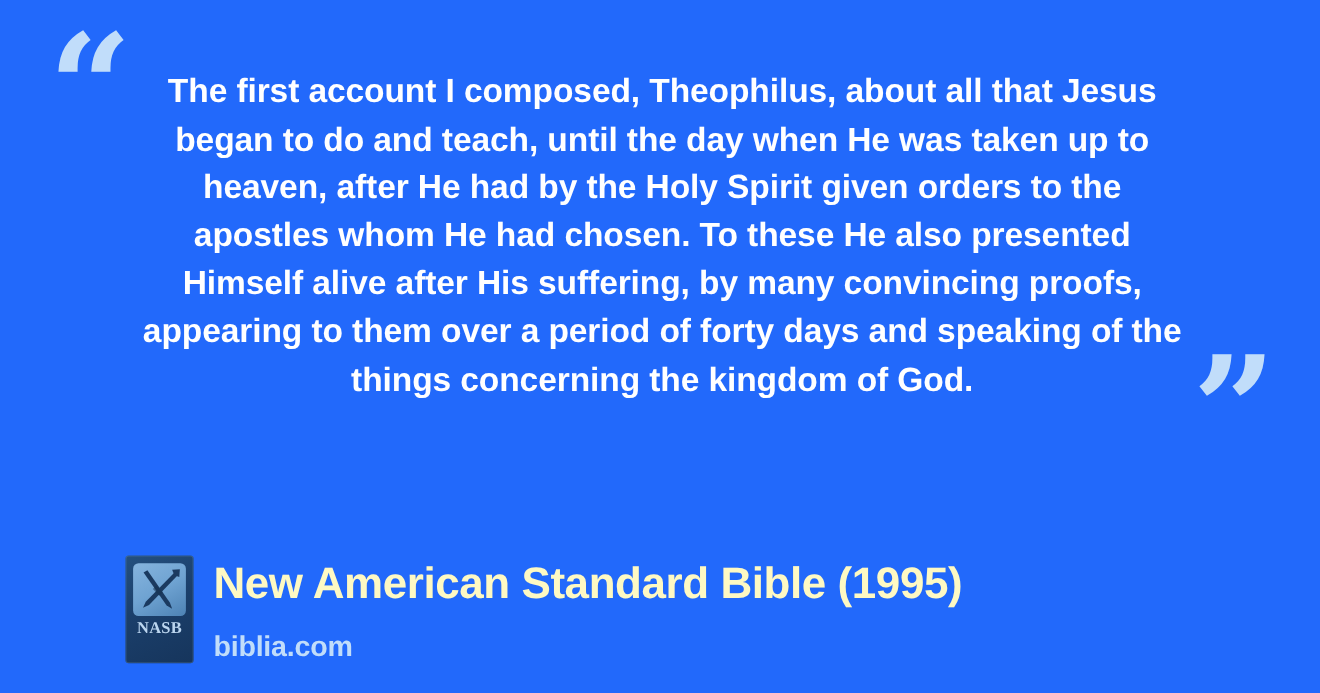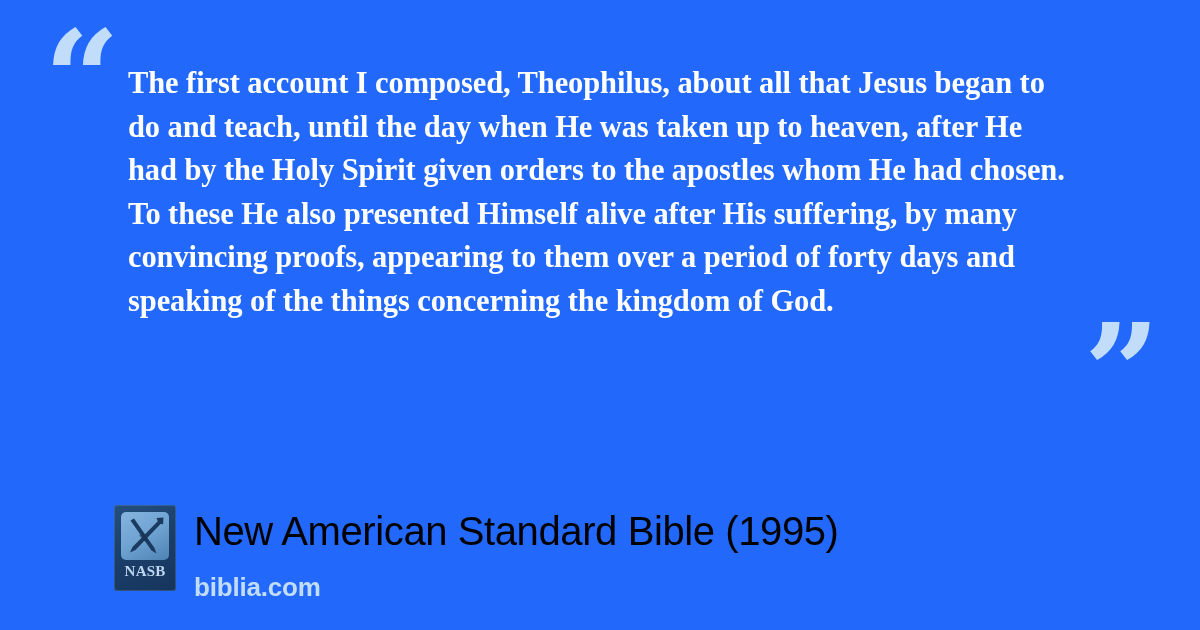--- a/index.html
+++ b/index.html
@@ -43,22 +43,21 @@
     top: 307px;
     font-size: 132px;
   }
 
   
   .quote-block {
     position: absolute;
     left: 128px;
     top: 62px;
     width: 948px;
-    text-align: left;
-    font-family: Liberation Serif, serif;
+    text-align: center;
   }
 
   .quote-text {
     color: #ffffff;
     font-size: 30.5px;
     font-weight: 700;
     line-height: 43.6px;
     letter-spacing: -0.1px;
     text-rendering: optimizeLegibility;
   }
@@ -68,21 +67,21 @@
     position: absolute;
     left: 114px;
     top: 505px;
     display: flex;
     align-items: flex-start;
     gap: 18px;
   }
 
   .logo {
     width: 62px;
-    height: 86px;
+    height: 98px;
     flex: 0 0 auto;
     border-radius: 3px;
     background: linear-gradient(155deg, #24507f 0%, #1b3f6b 45%, #16355c 100%);
     box-shadow: inset 0 0 0 1px rgba(150,190,235,0.20);
     position: relative;
     overflow: hidden;
   }
 
   .logo-inner {
     position: absolute;
@@ -110,23 +109,23 @@
     font-family: "Liberation Serif", "DejaVu Serif", serif;
   }
 
   .attr-text {
     display: flex;
     flex-direction: column;
     padding-top: 2px;
   }
 
   .attr-title {
-    color: #000000;
+    color: #fef9c3;
     font-size: 40px;
-    font-weight: 400;
+    font-weight: 700;
     line-height: 48px;
     letter-spacing: -0.4px;
     white-space: nowrap;
   }
 
   .attr-subtitle {
     color: #c1ddfa;
     font-size: 26px;
     font-weight: 700;
     line-height: 32px;

